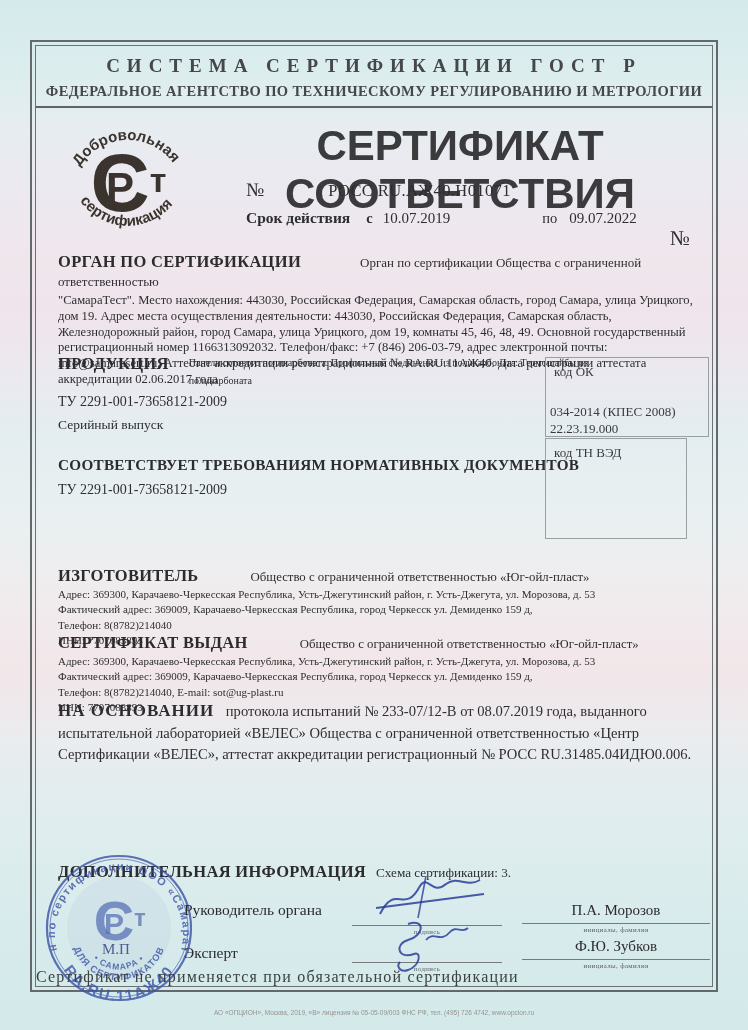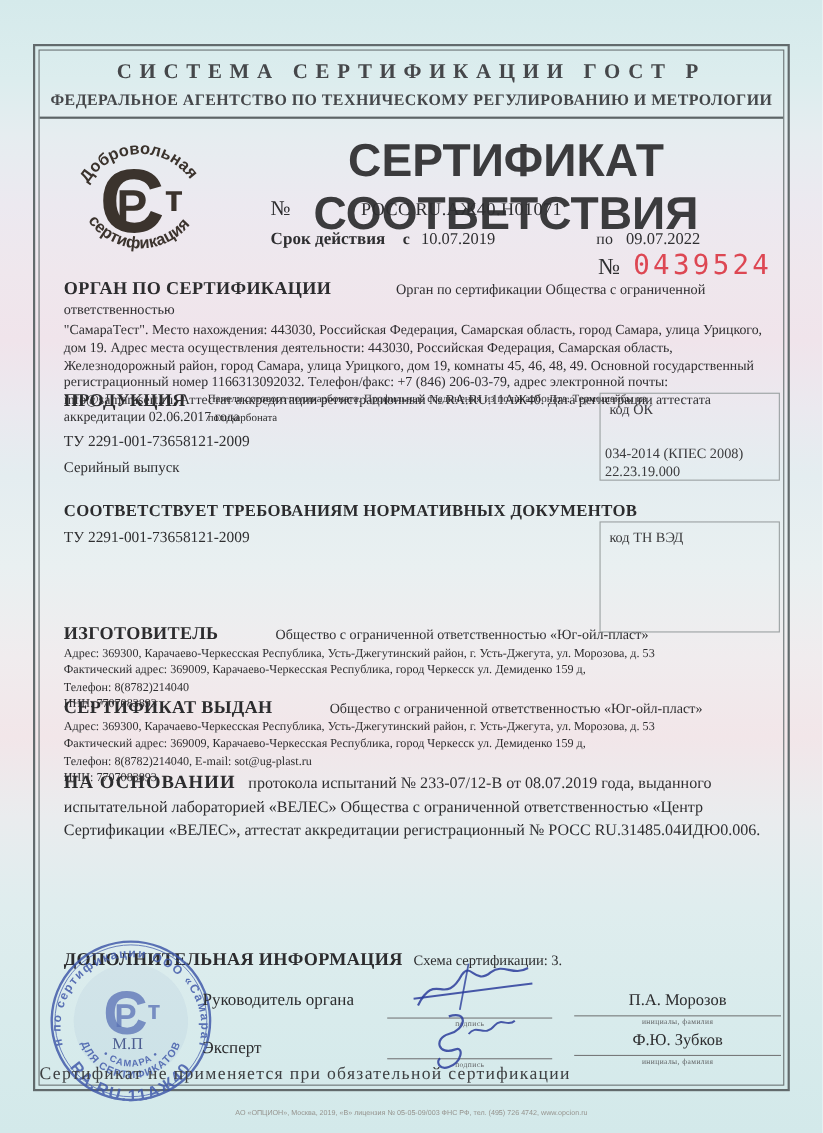--- a/index.html
+++ b/index.html
@@ -54,21 +54,21 @@
   .prod-row { display:flex; }
   .prod-col { margin-left:20px; width:412px; font-size:10px; line-height:17.5px; }
   .prod-tu { margin-top:5px; margin-left:0; font-size:14px; }
   .prod-serial { margin-top:7px; font-size:13.5px; }
 
   .code-box {
     position:absolute; background:transparent;
     border:1px solid #9aa0a1; color:#3a3a3c; padding:6px 8px;
   }
   .code-ok { left:545px; top:357px; width:164px; height:80px; }
-  .code-tnved { left:545px; top:474px; width:164px; height:101px; }
+  .code-tnved { left:545px; top:438px; width:142px; height:101px; }
   .code-label { font-size:13px; }
   .code-vals { margin-top:24px; font-size:13px; line-height:16.5px; margin-left:-4px; }
 
   .conformity { top:456px; }
   .conf-head { font-size:15.2px; }
   .conf-tu { margin-top:8px; font-size:14px; }
 
   .manufacturer { top:566px; }
   .issued { top:633px; }
   .sec-intro { font-size:12.8px; margin-left:48px; }
@@ -149,21 +149,20 @@
   <div class="validity-row">
     <span class="val-label">Срок действия</span>
     <span class="val-c">с</span>
     <span class="val-from">10.07.2019</span>
     <span class="val-po">по</span>
     <span class="val-to">09.07.2022</span>
   </div>
 
   <div class="formnum-row">
     <span class="formnum-label">№</span>
-    <span class="formnum-value">0439524</span>
   </div>
 
   <div class="section organ">
     <div>
       <span class="sec-head">ОРГАН ПО СЕРТИФИКАЦИИ</span>
       <span class="organ-intro">Орган по сертификации Общества с ограниченной ответственностью</span>
     </div>
     <div class="organ-body">"СамараТест". Место нахождения: 443030, Российская Федерация, Самарская область, город Самара, улица Урицкого, дом 19. Адрес места осуществления деятельности: 443030, Российская Федерация, Самарская область, Железнодорожный район, город Самара, улица Урицкого, дом 19, комнаты 45, 46, 48, 49. Основной государственный регистрационный номер 1166313092032. Телефон/факс: +7 (846) 206-03-79, адрес электронной почты: info@samarasert.ru. Аттестат аккредитации регистрационный № RA.RU.11АЖ40. Дата регистрации аттестата аккредитации 02.06.2017 года</div>
   </div>
 

